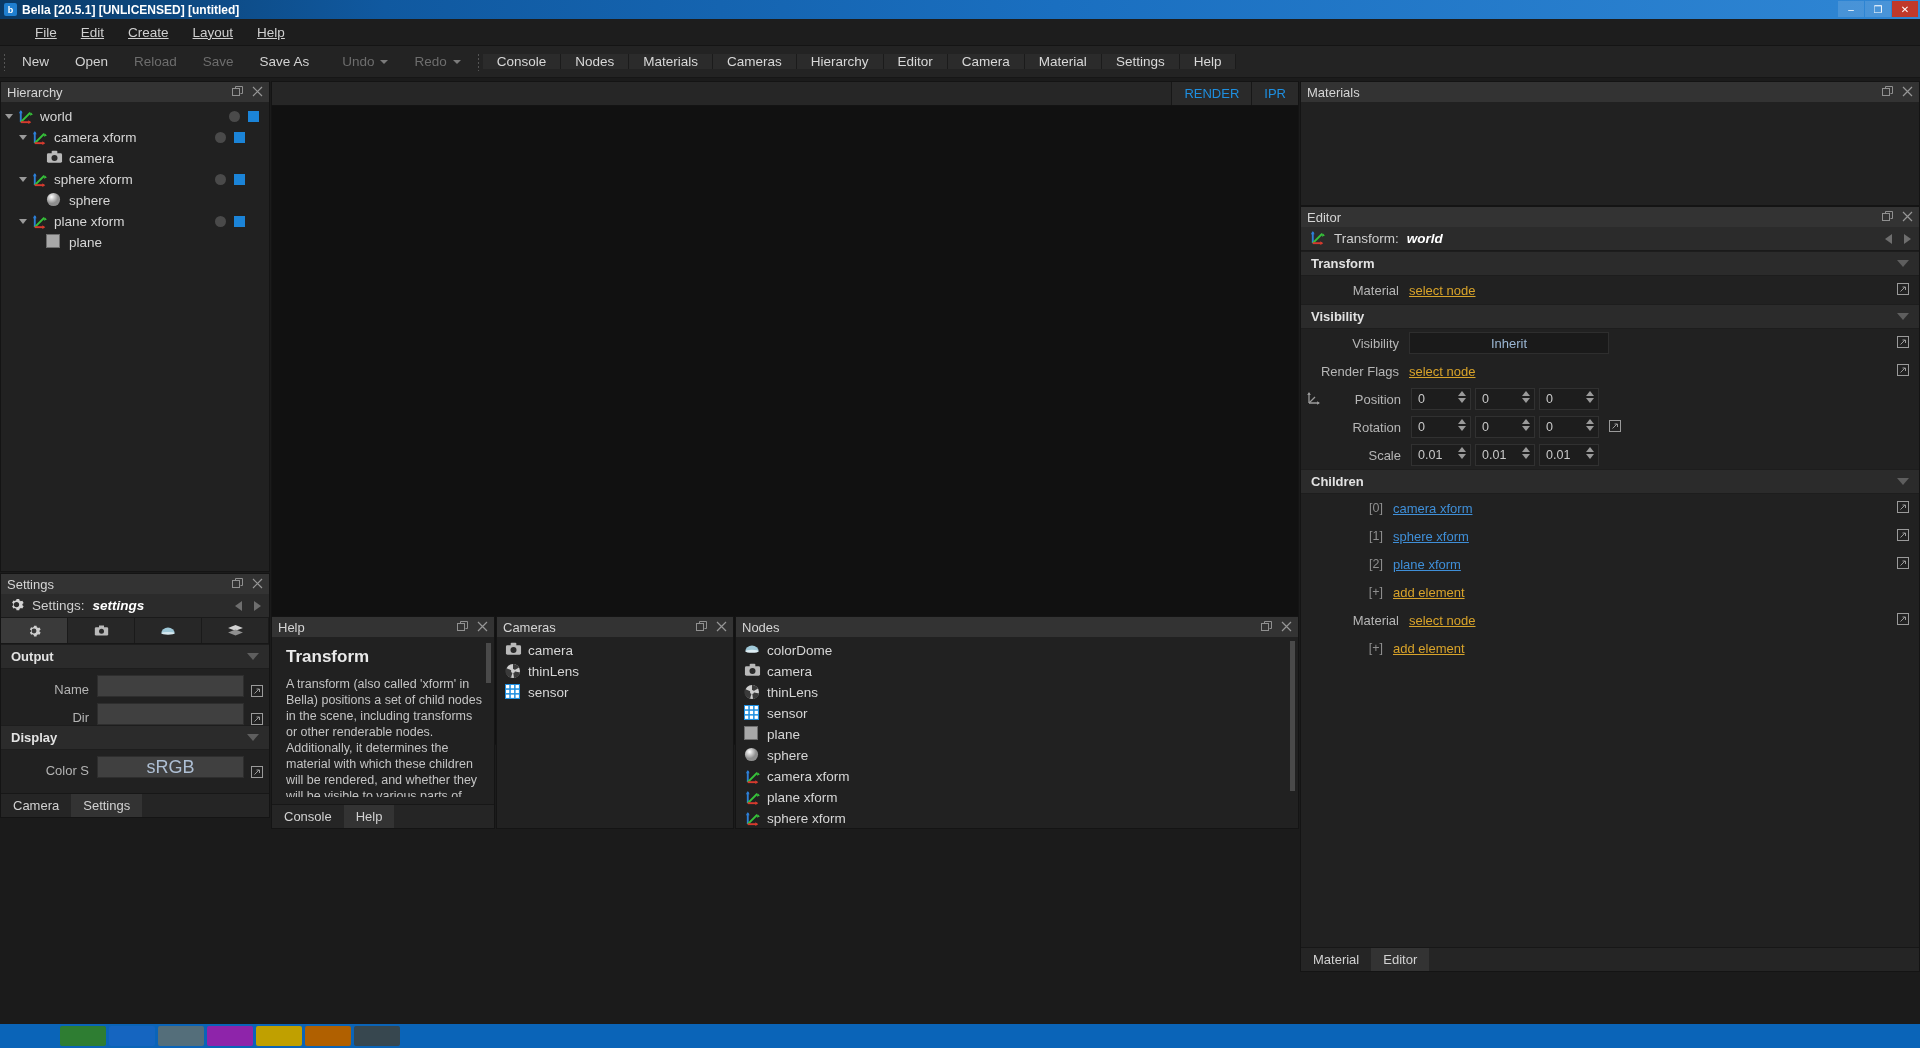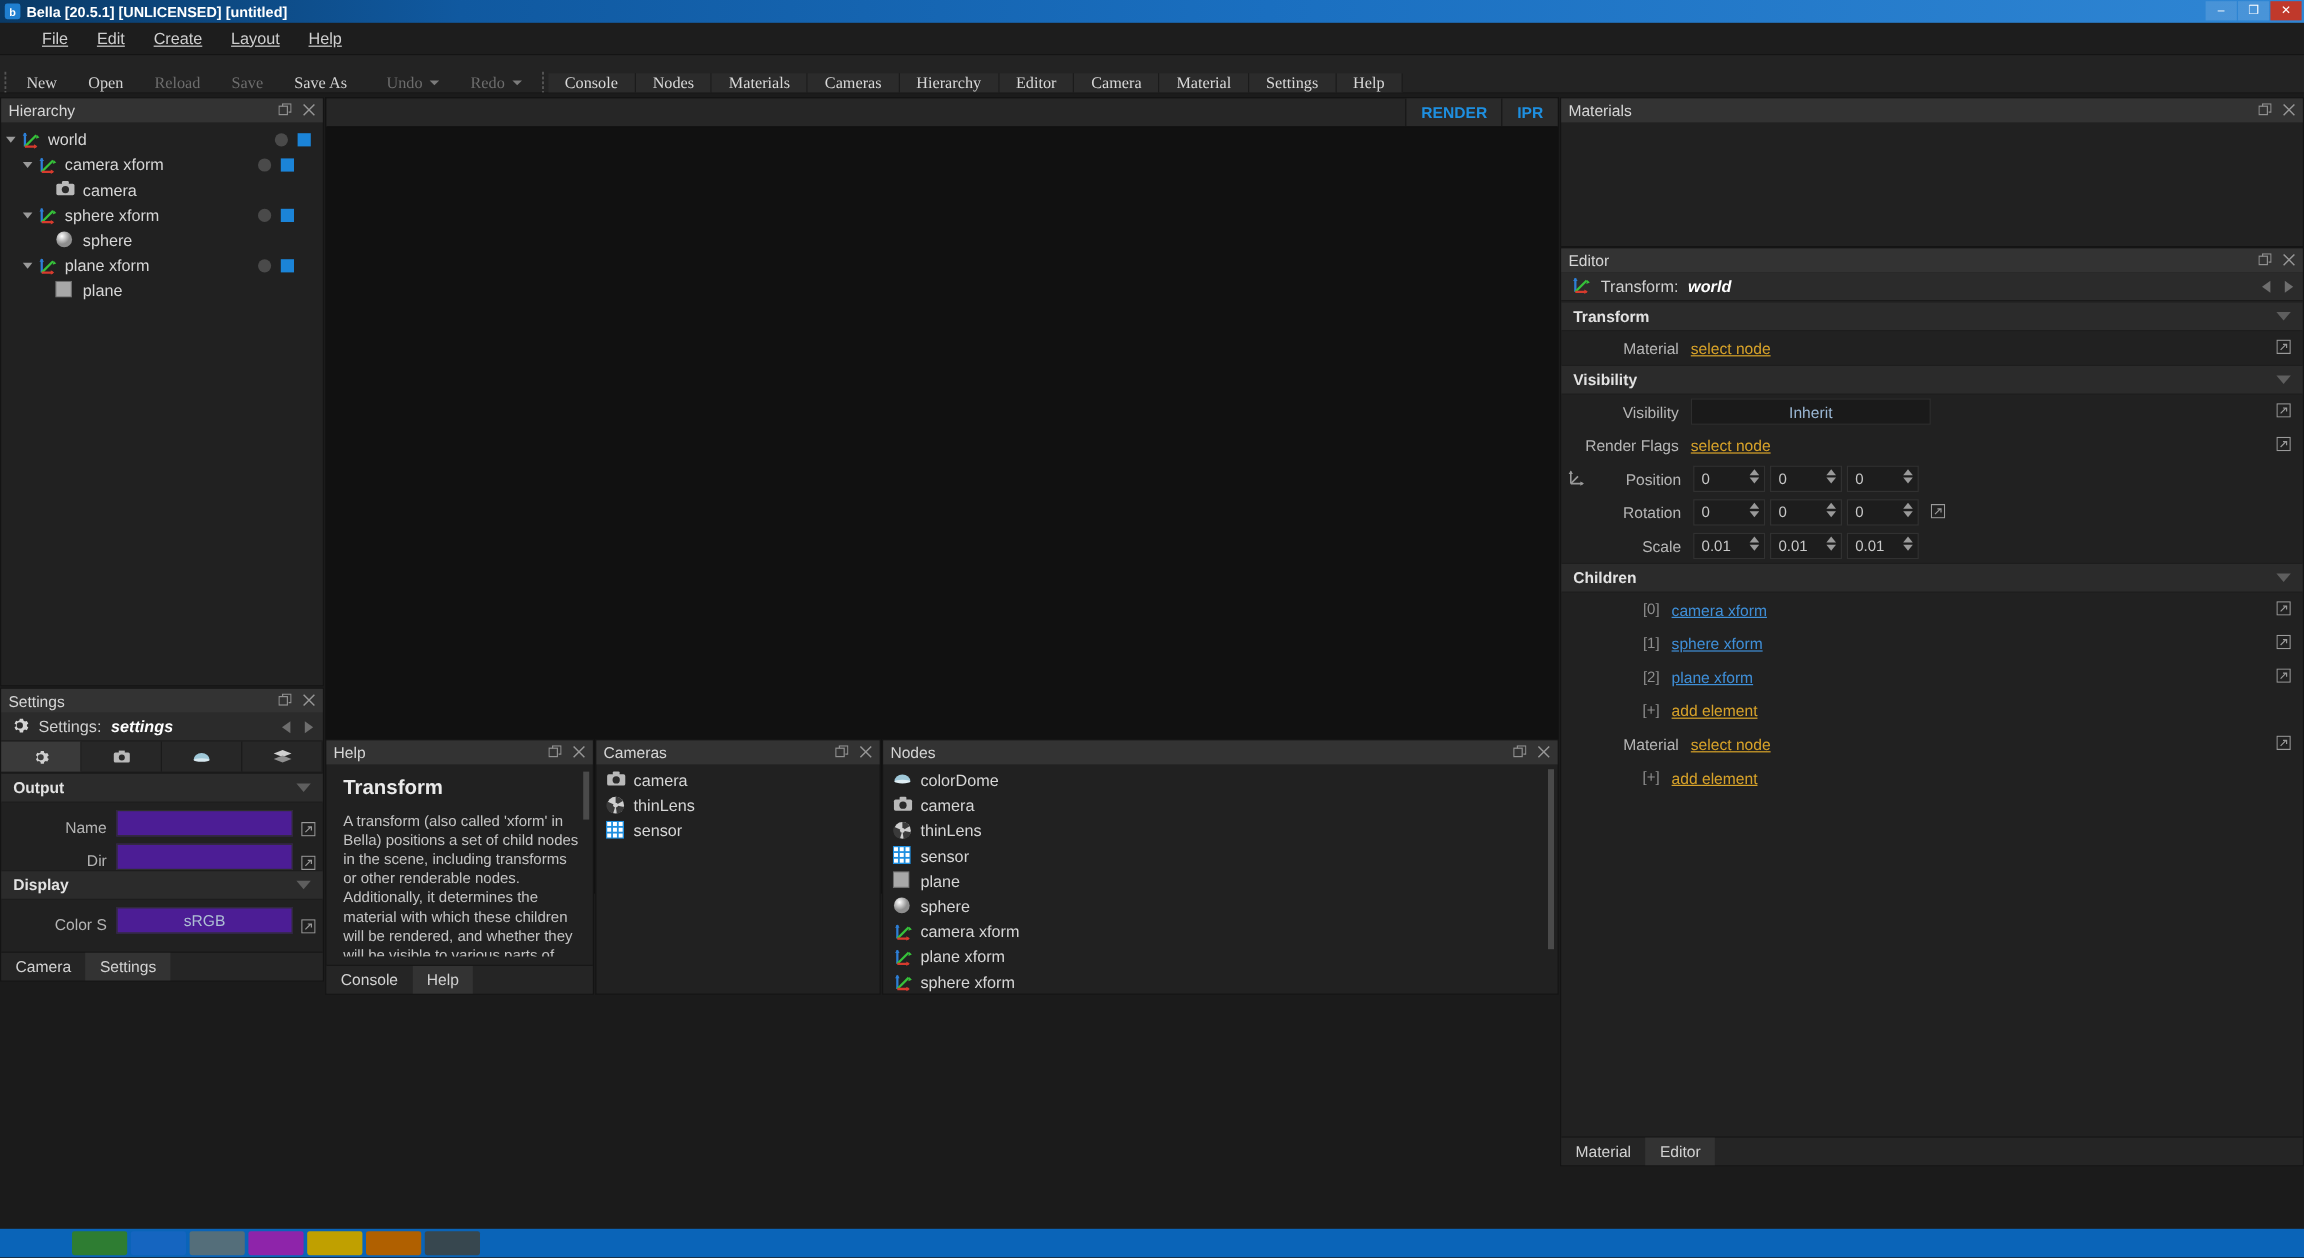--- a/index.html
+++ b/index.html
@@ -43,23 +43,22 @@
     border-bottom: 1px solid #141414;
   }
   .menu-item {
     padding: 4px 11px; color: #cfcfcf; font-size: 13.5px;
   }
   .menu-item u { text-decoration: underline; }
 
   
   .toolbar {
     height: 32px; background: #232323;
-    display: flex; align-items: flex-end;
+    display: flex; align-items: center;
     border-bottom: 1px solid #161616;
-    font-family: Liberation Serif, serif;
   }
   .grip {
     width: 9px; display:flex; align-items:center; justify-content:center;
   }
   .grip i {
     display:block; width:3px; height:18px;
     background-image: radial-gradient(#555 40%, transparent 41%);
     background-size: 3px 4px;
   }
   .tb-item {
@@ -139,35 +138,35 @@
     border-top:1px solid #1d1d1d; border-bottom:1px solid #1d1d1d;
   }
   .sect-head .tri-d {
     margin-left:auto; width:0;height:0;
     border-left:6px solid transparent;border-right:6px solid transparent;
     border-top:7px solid #5e5e5e;
   }
   .prop-row { display:flex; align-items:flex-end; height:28px; padding:0 4px 0 0; }
   .prop-label { width:96px; text-align:right; padding-right:8px; color:#b4b4b4; font-size:13px; }
   .field {
-    flex:1; height:22px; background:#4c1d95; border:1px solid #2e2e2e;
+    flex:1; height:22px; background:#404040; border:1px solid #2e2e2e;
     display:flex;align-items:center;justify-content:center;
-    color:#aebfd4; font-size:13px;margin-top:40px;
+    color:#aebfd4; font-size:18px;margin-top:40px;
   }
   .ext-ico { width:16px; display:flex;align-items:center;justify-content:center; margin-left:5px; }
 
   
   #viewport { left:271px; top:81px; width:1028px; height:664px; background:#111111; border:1px solid #141414;}
   .vp-bar {
     height:24px; background:#262626; display:flex; justify-content:flex-end;
     border-bottom:1px solid #131313;
   }
   .vp-btn {
     display:flex;align-items:center; padding:0 12px;
-    color:#1e8fe0; font-weight:bold; font-size:13px;
+    color:#1e8fe0; font-weight:normal; font-size:13px;
     border-left:1px solid #171717; background:#2a2a2a;
   }
   .vp-body { background:#111111; height: calc(100% - 24px); }
 
   
   #help { left:271px; top:616px; width:224px; height:213px; }
   #cameras { left:496px; top:616px; width:238px; height:213px; }
   #nodes { left:735px; top:616px; width:564px; height:213px; }
   .help-body { padding:10px 12px 0 14px; position:relative; height:160px; overflow:hidden;}
   .help-title { font-size:17px; font-weight:bold; color:#eaeaea; margin-bottom:9px; }

